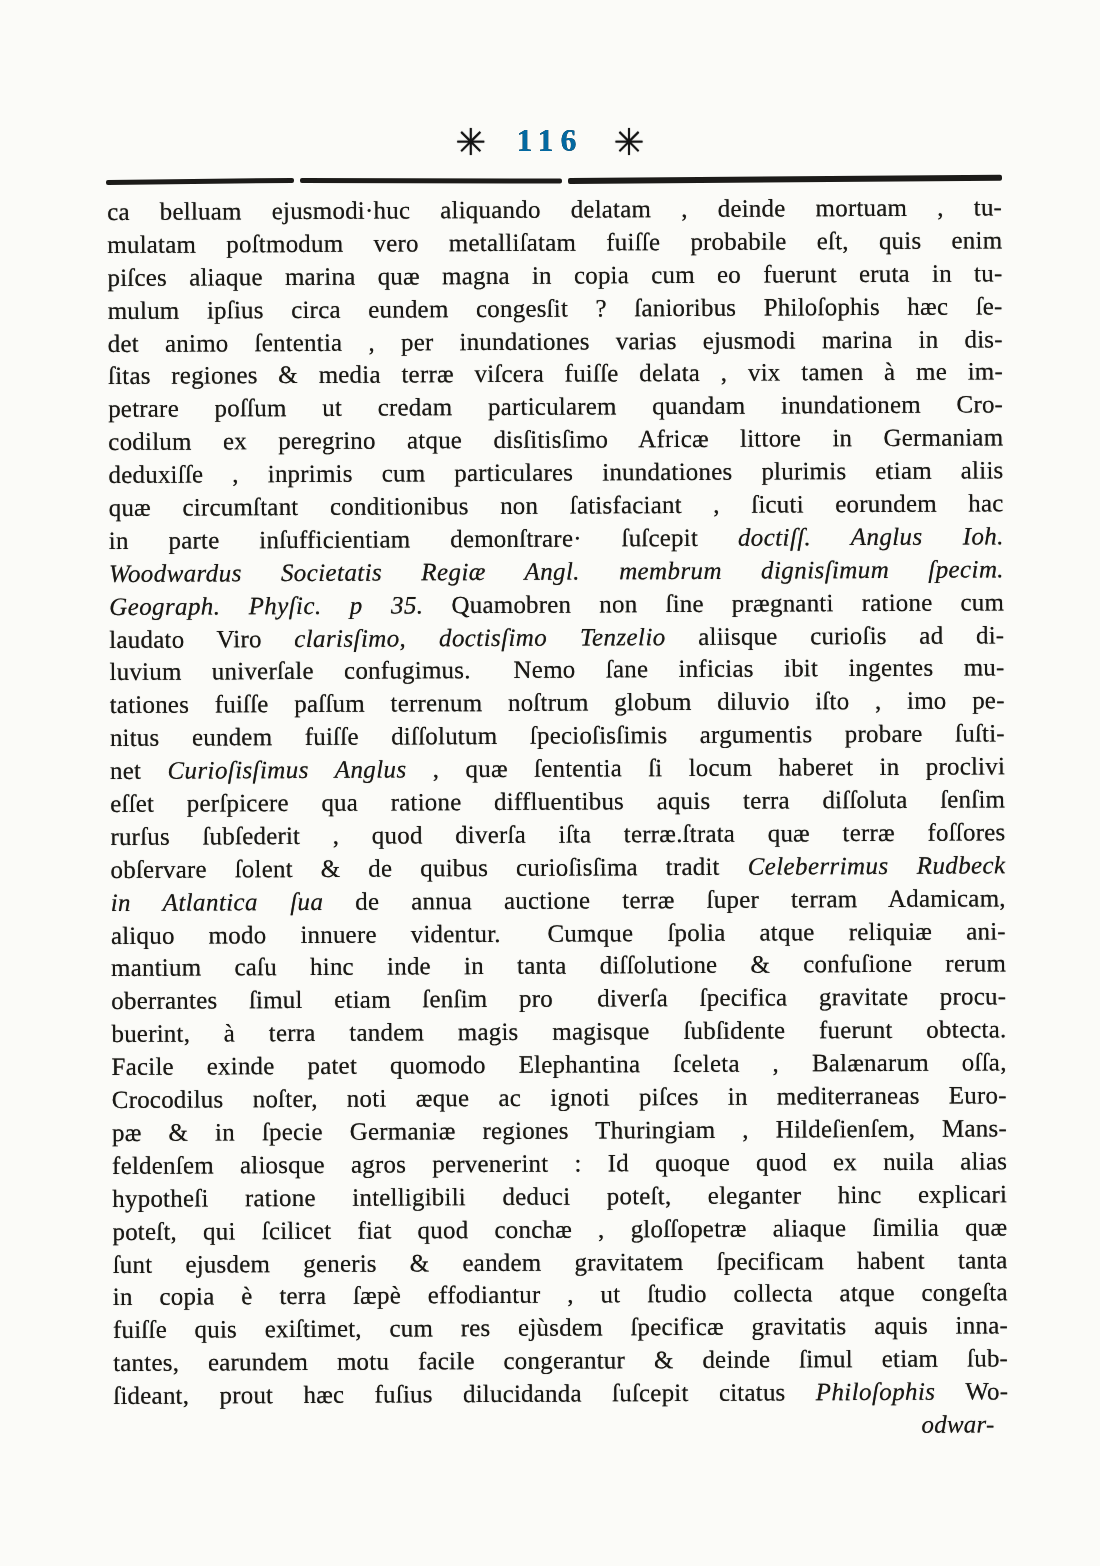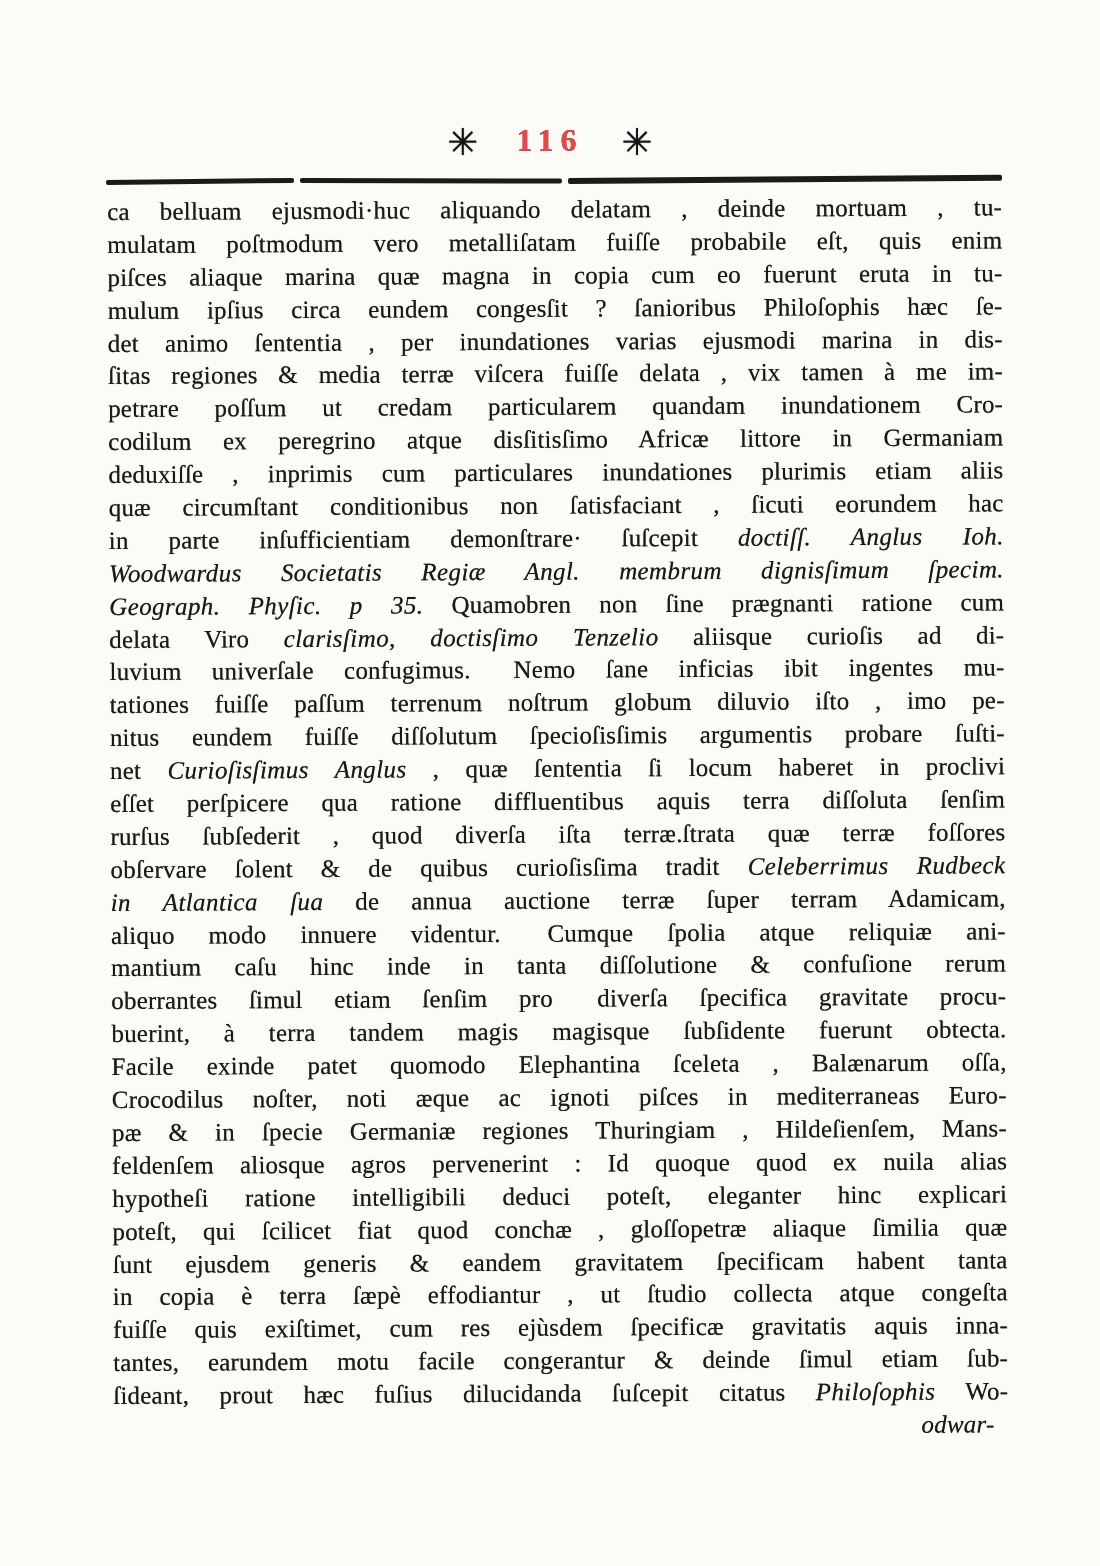--- a/index.html
+++ b/index.html
@@ -20,23 +20,23 @@
   }
   .running-head .orn{
     font-family:"DejaVu Sans",sans-serif;
     font-size:37px;line-height:40px;
     vertical-align:-4px;
     color:#141414;
     text-shadow:0 0 1px #141414;
   }
   .running-head .pageno{
     font-size:32px;letter-spacing:7px;
-    margin:0 34px;
+    margin:0 26px;
     font-weight:600;
-    color:#ef4444;
+    color:#0369a1;
     text-shadow:0 0 .6px #141414;
   }
   
   .head-rule{
     position:absolute;left:106px;top:177px;width:896px;
     display:flex;gap:6px;align-items:center;
     transform:rotate(-0.15deg);
   }
   .head-rule .seg{background:#1c1b19;border-radius:2px;}
   .head-rule .s1{flex:0 0 188px;height:5px;transform:rotate(-0.5deg);}
@@ -95,21 +95,21 @@
       <div class="tl"><span>mulum ipſius circa eundem congesſit ? ſanioribus Philoſophis hæc ſe-</span></div>
       <div class="tl"><span>det animo ſententia , per inundationes varias ejusmodi marina in dis-</span></div>
       <div class="tl"><span>ſitas regiones &amp; media terræ viſcera fuiſſe delata , vix tamen à me im-</span></div>
       <div class="tl"><span>petrare poſſum ut credam particularem quandam inundationem Cro-</span></div>
       <div class="tl"><span>codilum ex peregrino atque disſitisſimo Africæ littore in Germaniam</span></div>
       <div class="tl"><span>deduxiſſe , inprimis cum particulares inundationes plurimis etiam aliis</span></div>
       <div class="tl"><span>quæ circumſtant conditionibus non ſatisfaciant , ſicuti eorundem hac</span></div>
       <div class="tl"><span>in parte inſufficientiam demonſtrare· ſuſcepit </span><span class="it">doctiſſ. Anglus Ioh.</span></div>
       <div class="tl"><span class="it">Woodwardus Societatis Regiæ Angl. membrum dignisſimum ſpecim.</span></div>
       <div class="tl"><span class="it">Geograph. Phyſic. p 35.</span><span> Quamobren non ſine prægnanti ratione cum</span></div>
-      <div class="tl"><span>delata Viro </span><span class="it">clarisſimo, doctisſimo Tenzelio</span><span> aliisque curioſis ad di-</span></div>
+      <div class="tl"><span>laudato Viro </span><span class="it">clarisſimo, doctisſimo Tenzelio</span><span> aliisque curioſis ad di-</span></div>
       <div class="tl"><span>luvium univerſale confugimus.  Nemo ſane inficias ibit ingentes mu-</span></div>
       <div class="tl"><span>tationes fuiſſe paſſum terrenum noſtrum globum diluvio iſto , imo pe-</span></div>
       <div class="tl"><span>nitus eundem fuiſſe diſſolutum ſpecioſisſimis argumentis probare ſuſti-</span></div>
       <div class="tl"><span>net </span><span class="it">Curioſisſimus Anglus</span><span> , quæ ſententia ſi locum haberet in proclivi</span></div>
       <div class="tl"><span>eſſet perſpicere qua ratione diffluentibus aquis terra diſſoluta ſenſim</span></div>
       <div class="tl"><span>rurſus ſubſederit , quod diverſa iſta terræ.ſtrata quæ terræ foſſores</span></div>
       <div class="tl"><span>obſervare ſolent &amp; de quibus curioſisſima tradit </span><span class="it">Celeberrimus Rudbeck</span></div>
       <div class="tl"><span class="it">in Atlantica ſua</span><span> de annua auctione terræ ſuper terram Adamicam,</span></div>
       <div class="tl"><span>aliquo modo innuere videntur.  Cumque ſpolia atque reliquiæ ani-</span></div>
       <div class="tl"><span>mantium caſu hinc inde in tanta diſſolutione &amp; confuſione rerum</span></div>

